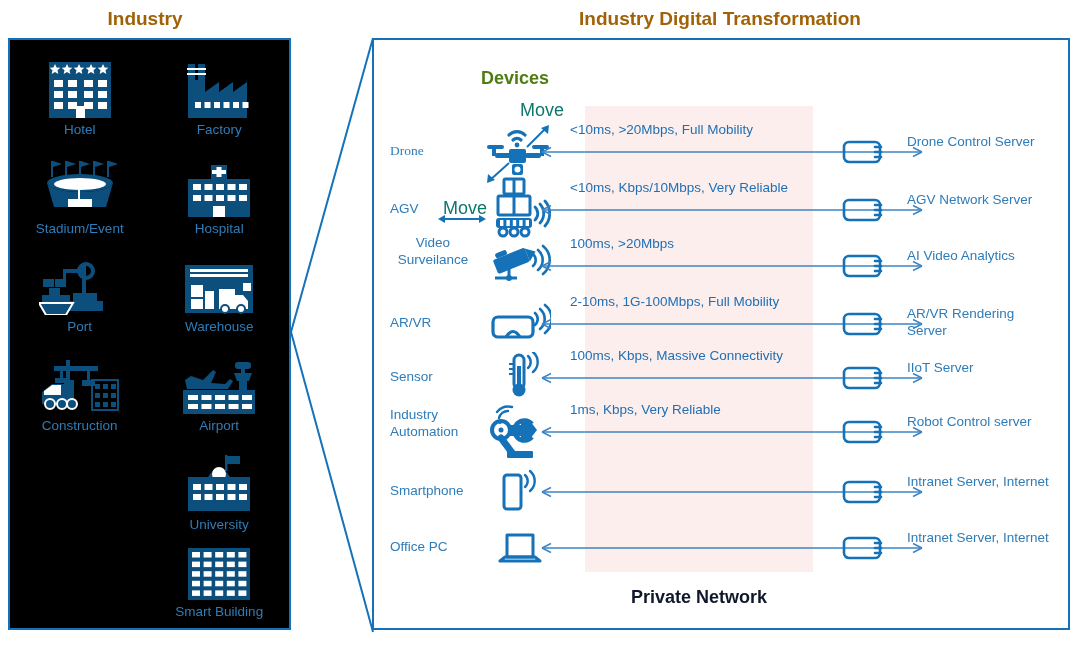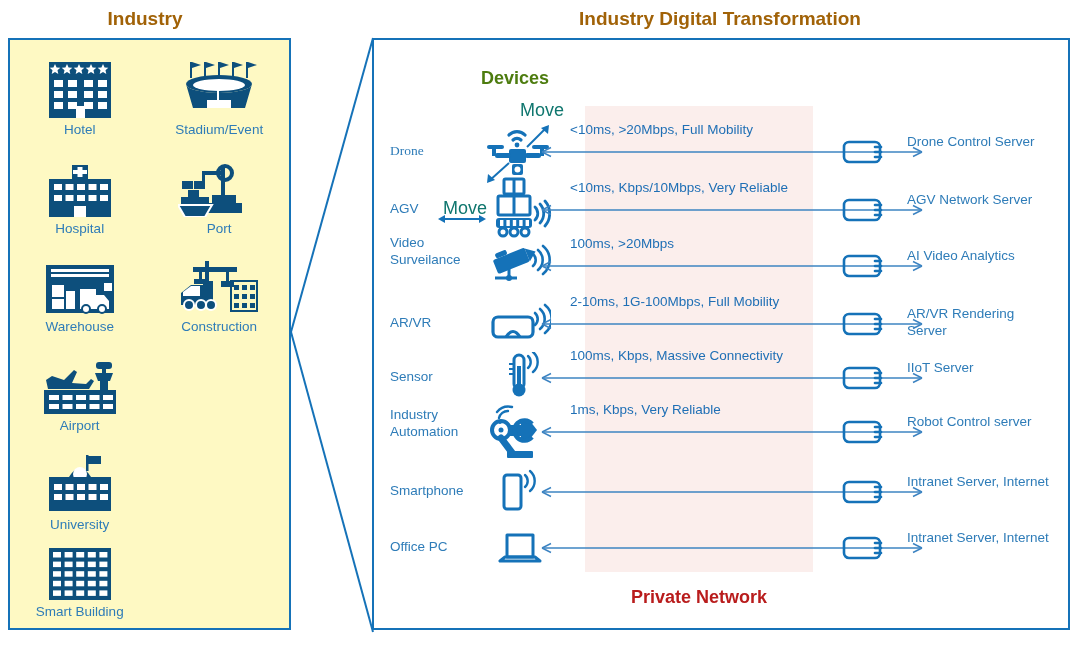--- a/index.html
+++ b/index.html
@@ -18,21 +18,21 @@
     color: #a16207;
     white-space: nowrap;
   }
   #industry-title { left: 0; top: 8px; width: 290px; text-align: center; font-size: 19px; }
   #idt-title { left: 360px; top: 8px; width: 720px; text-align: center; font-size: 19px; }
 
   #industry-panel {
     position: absolute;
     left: 8px; top: 38px; width: 283px; height: 592px;
     border: 2px solid #1572b8;
-    background: #fef9c3;
+    background: #000000;
   }
   #right-panel {
     position: absolute;
     left: 372px; top: 38px; width: 698px; height: 592px;
     border: 2px solid #1572b8;
     background: #fff;
   }
   #connector { position: absolute; left: 285px; top: 30px; width: 95px; height: 610px; }
 
   
@@ -54,21 +54,21 @@
   }
   #devices-head { left: 430px; top: 68px; width: 170px; text-align: center; }
   #edge-head { left: 835px; top: 68px; width: 175px; text-align: center; }
 
   #private-band {
     position: absolute; left: 585px; top: 106px; width: 228px; height: 466px;
     background: #fbeeec;
   }
   #private-label {
     position: absolute; left: 585px; top: 587px; width: 228px;
-    text-align: center; font-size: 18px; font-weight: bold; color: #b91c1c;
+    text-align: center; font-size: 18px; font-weight: bold; color: #0f172a;
     white-space: nowrap;
   }
 
   
   .row { position: absolute; left: 372px; width: 698px; height: 0; }
   .dev-label {
     position: absolute; left: 18px; width: 86px;
     font-size: 13.5px; color: #2e7cb8; line-height: 1.25;
     text-align: left;
   }
@@ -117,20 +117,38 @@
               <rect x="41" y="31" width="9" height="7" fill="#fff"></rect>
               <rect x="55" y="31" width="9" height="7" fill="#fff"></rect>
               <rect x="11" y="42" width="9" height="7" fill="#fff"></rect>
               <rect x="25" y="42" width="9" height="7" fill="#fff"></rect>
               <rect x="41" y="42" width="9" height="7" fill="#fff"></rect>
               <rect x="55" y="42" width="9" height="7" fill="#fff"></rect>
               <rect x="33" y="46" width="9" height="12" fill="#fff"></rect>
             </svg>
           </div>
           <div class="ind-label">Hotel</div>
+        </div>
+        <div class="ind-cell">
+          <div class="ind-ico">
+            <svg width="74" height="58" viewBox="0 0 74 58">
+              <rect x="6" y="4" width="7" height="16" fill="#0d4f7c"></rect>
+              <rect x="16" y="4" width="7" height="16" fill="#0d4f7c"></rect>
+              <rect x="5" y="8" width="19" height="2" fill="#fff"></rect>
+              <rect x="5" y="13" width="19" height="2" fill="#fff"></rect>
+              <path d="M6 20 h17 v12 l14-10 v10 l14-10 v10 l14-10 v36 H6 Z" fill="#0d4f7c"></path>
+              <rect x="13" y="42" width="6" height="6" fill="#fff"></rect>
+              <rect x="22.5" y="42" width="6" height="6" fill="#fff"></rect>
+              <rect x="32" y="42" width="6" height="6" fill="#fff"></rect>
+              <rect x="41.5" y="42" width="6" height="6" fill="#fff"></rect>
+              <rect x="51" y="42" width="6" height="6" fill="#fff"></rect>
+              <rect x="60.5" y="42" width="6" height="6" fill="#fff"></rect>
+            </svg>
+          </div>
+          <div class="ind-label">Factory</div>
         </div>
         <div class="ind-cell">
           <div class="ind-ico">
             <svg width="80" height="58" viewBox="0 0 80 58">
               <g>
                 <rect x="11" y="2" width="2" height="16" fill="#0d4f7c"></rect>
                 <path d="M13 2 l9 3 -9 3 z" fill="#0d4f7c"></path>
               </g>
               <g>
                 <rect x="25" y="2" width="2" height="16" fill="#0d4f7c"></rect>
@@ -419,21 +437,21 @@
             <rect x="2" y="4" width="36" height="20" rx="5" fill="none" stroke="#1572b8" stroke-width="2.6"></rect>
             <g stroke="#1572b8" stroke-width="2.6" stroke-linecap="round">
               <path d="M33 9 h6"></path>
               <path d="M33 14 h6"></path>
               <path d="M33 19 h6"></path>
             </g>
           </svg></div>
         <div class="srv-label" style="top: -18px;">AGV Network Server</div>
       </div>
       <div class="row" style="top: 266px;">
-        <div class="dev-label" style="top: -31px;">Video Surveilance</div>
+        <div class="dev-label" style="top: -31px; text-align: center;">Video Surveilance</div>
         <div class="dev-icon" style="top: -34px; height: 68px;">
           <svg width="62" height="48" viewBox="0 0 62 48">
             <g transform="rotate(-22 26 20)">
               <rect x="6" y="10" width="34" height="15" rx="2" fill="#1572b8"></rect>
               <path d="M40 11 l9 7 l-9 7 z" fill="#1572b8"></path>
               <rect x="10" y="5" width="12" height="5" rx="2" fill="#1572b8"></rect>
             </g>
             <path d="M20 26 v10" stroke="#1572b8" stroke-width="3"></path>
             <path d="M6 36 h22" stroke="#1572b8" stroke-width="3"></path>
             <circle cx="20" cy="36" r="3" fill="#1572b8"></circle>

